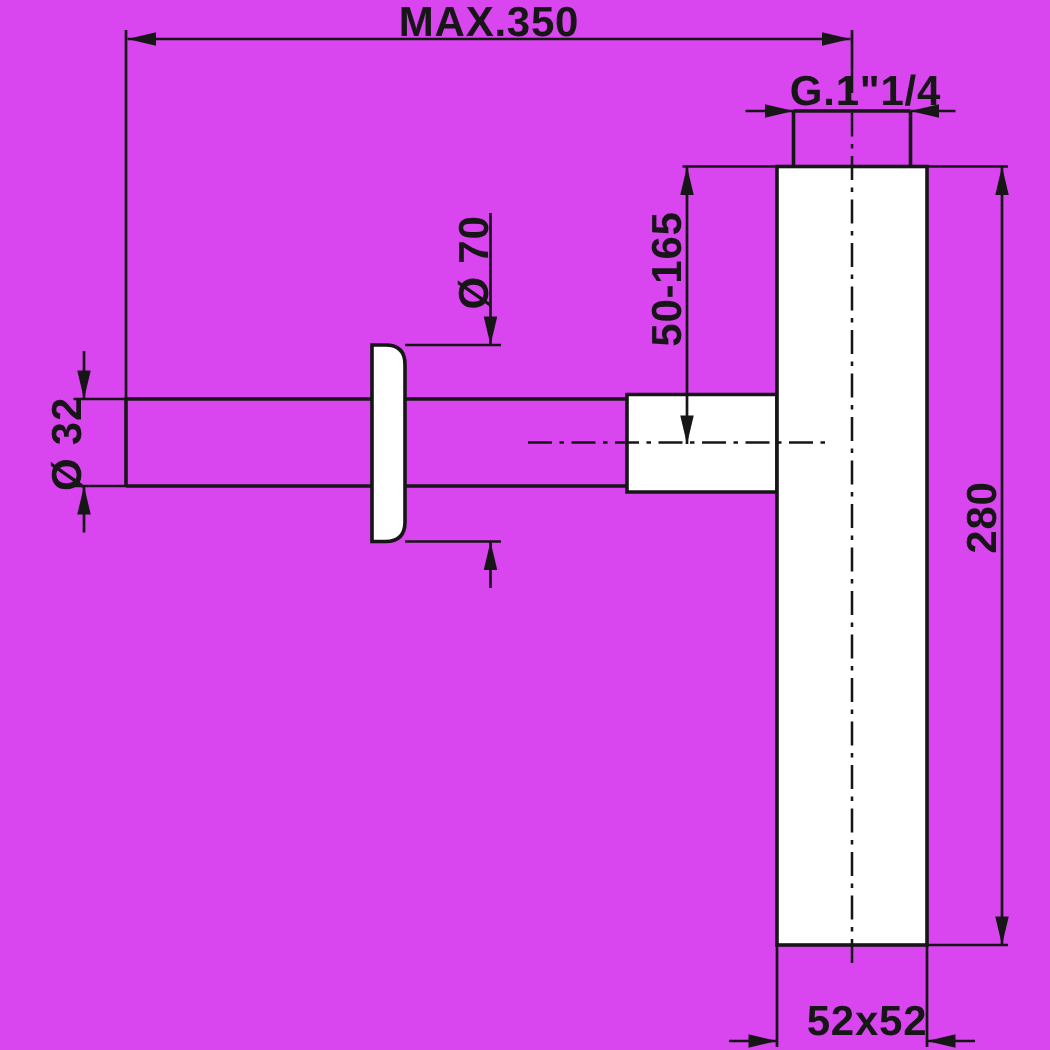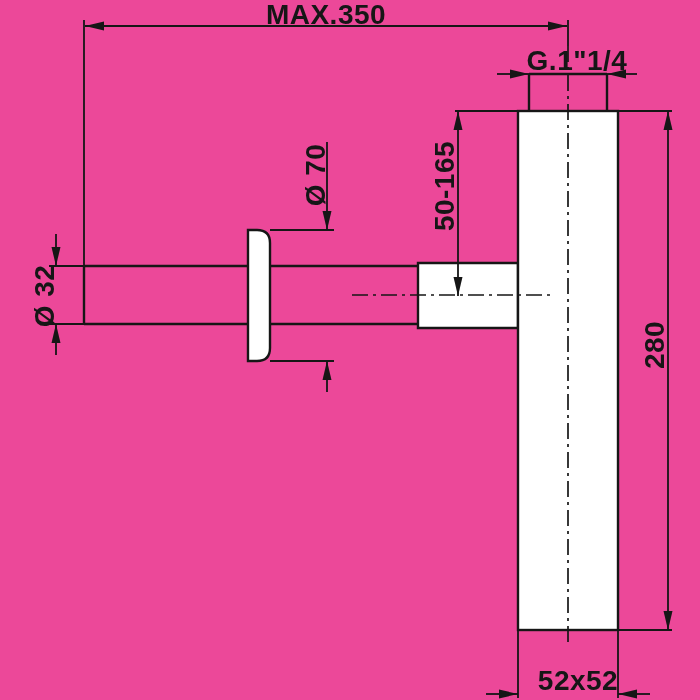--- a/index.html
+++ b/index.html
@@ -1,16 +1,16 @@
 <!DOCTYPE html>
 <html><head>
 <meta charset="utf-8">
 <style>
   html,body{margin:0;padding:0;background:#ffffff;}
-  .stage{position:relative;width:700px;height:700px;background:#ec4899;overflow:hidden;}
+  .stage{position:relative;width:700px;height:700px;background:#d946ef;overflow:hidden;}
   svg{display:block;}
   svg text{
     font-family:"Liberation Sans","DejaVu Sans",sans-serif;
     font-weight:600;
     font-size:28px;
     fill:#161616;
     letter-spacing:0.5px;
   }
   .obj{stroke:#161616;stroke-width:2.4;fill:none;}
   .obj-fill{stroke:#161616;stroke-width:2.4;fill:#ffffff;}

